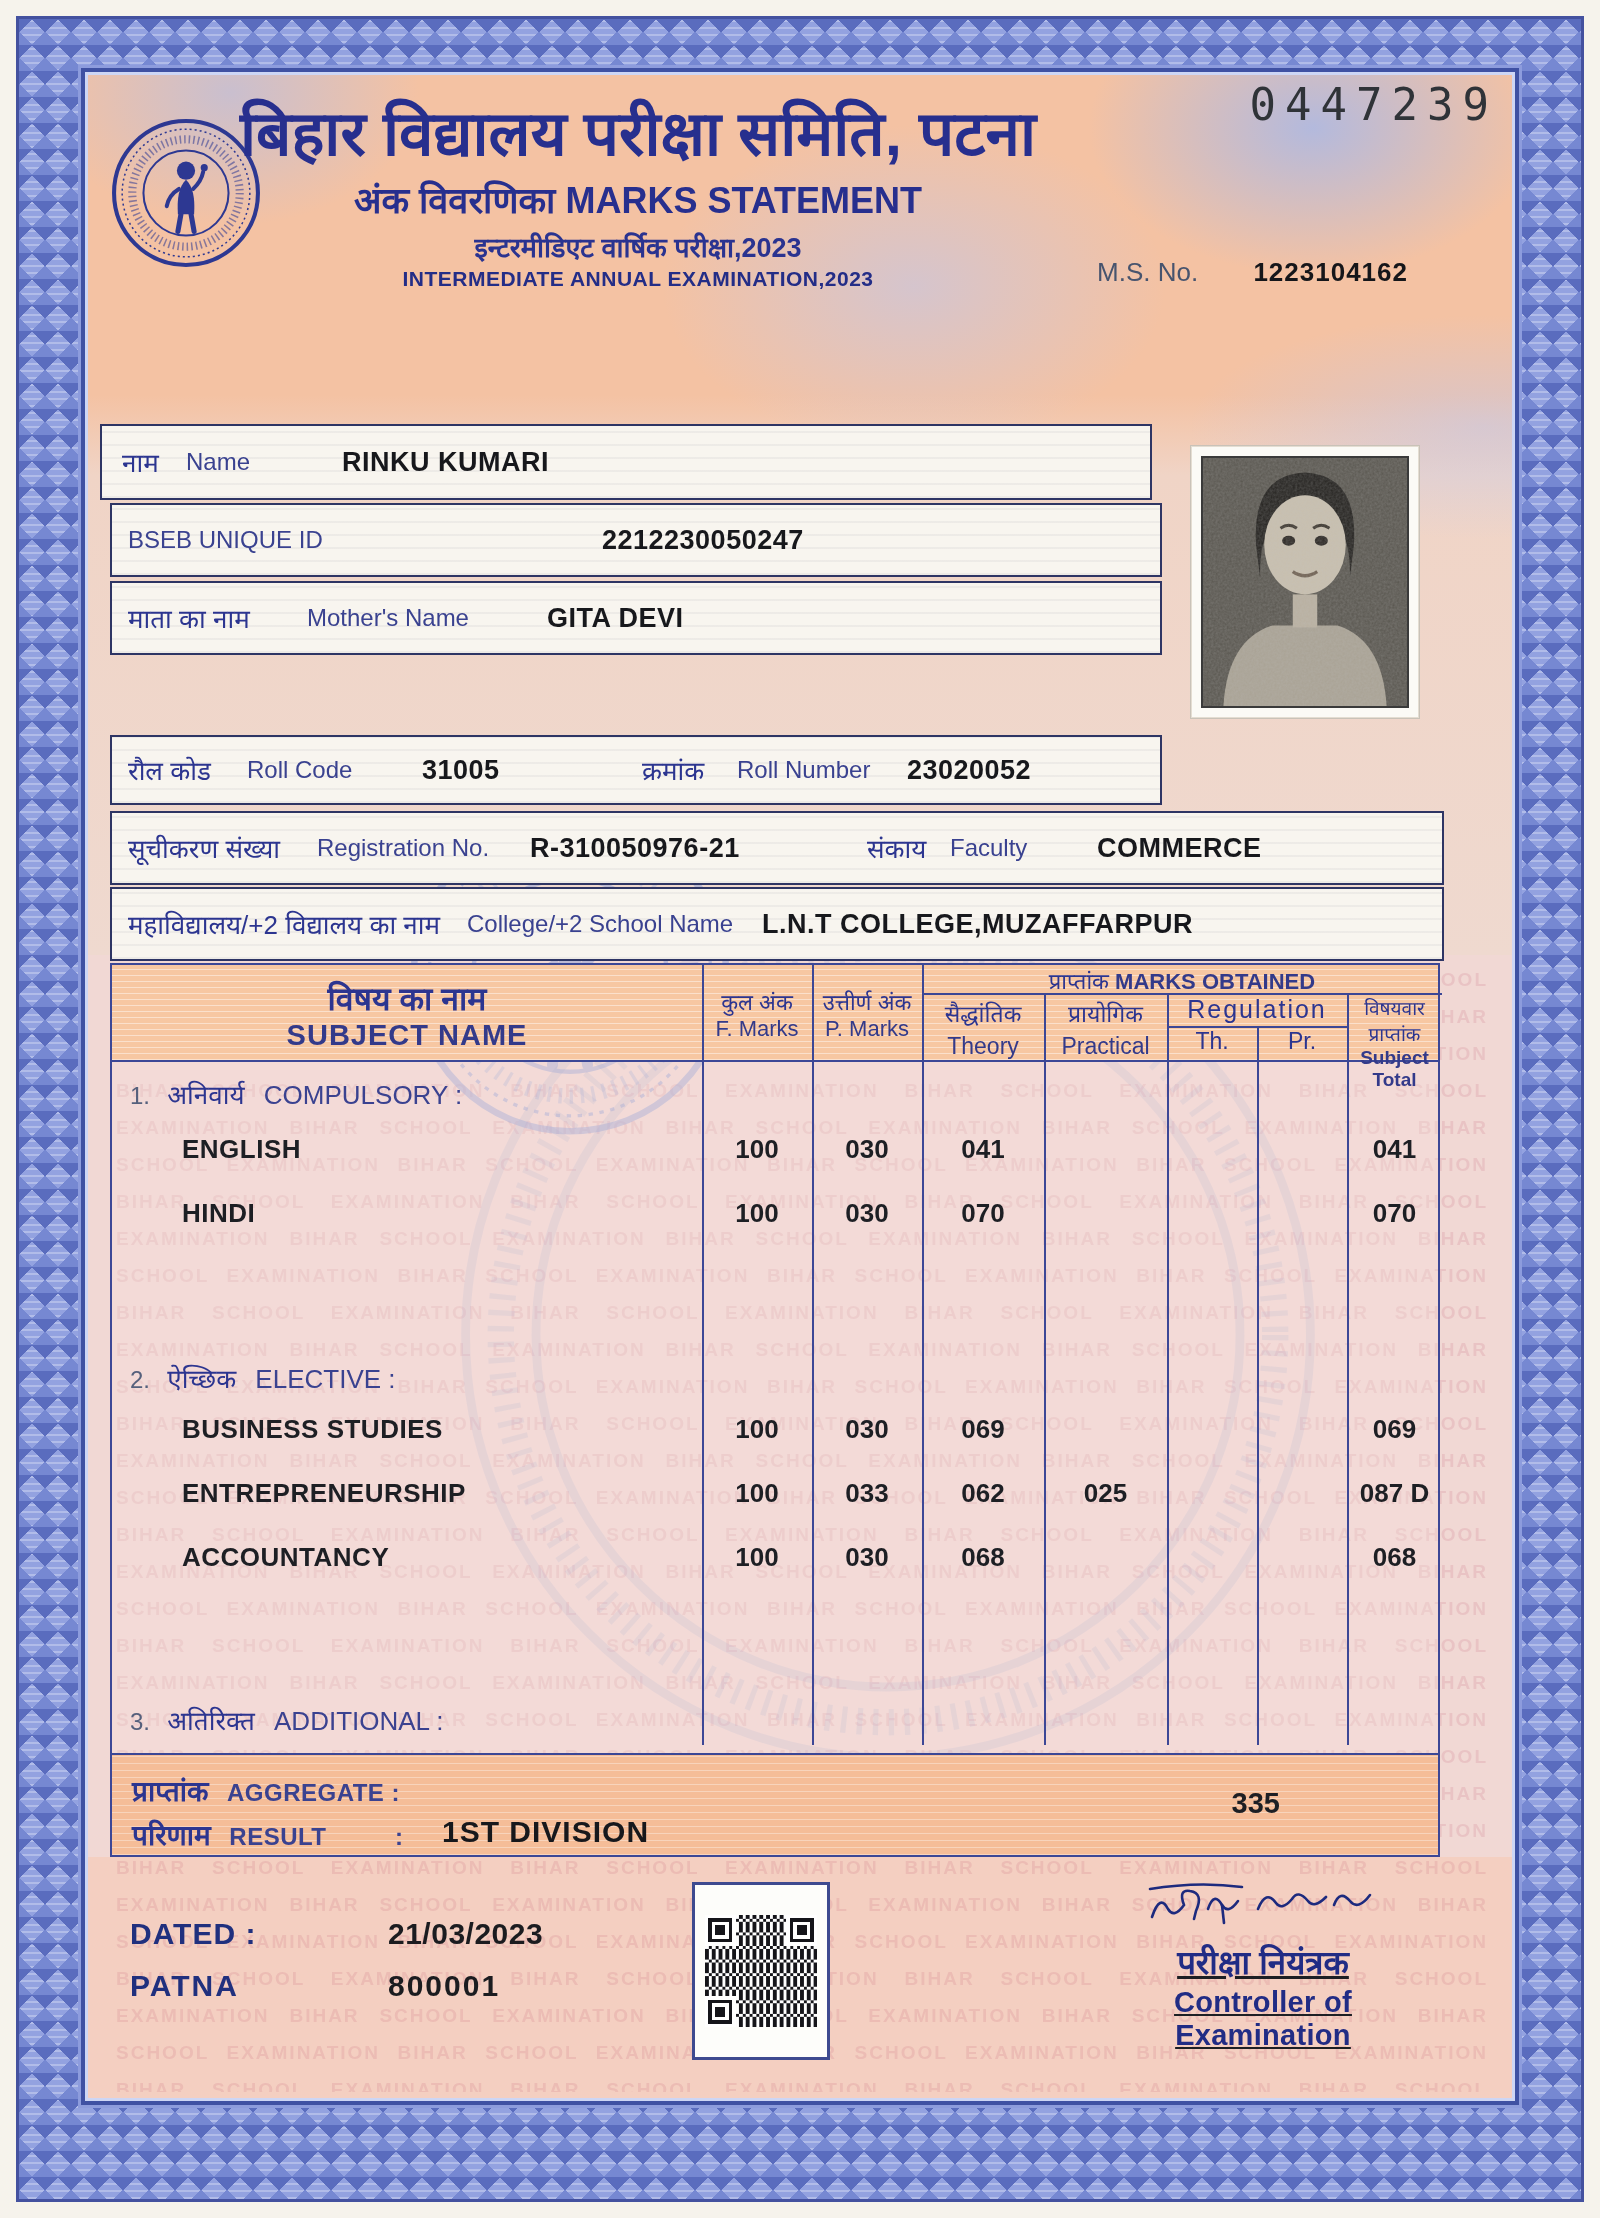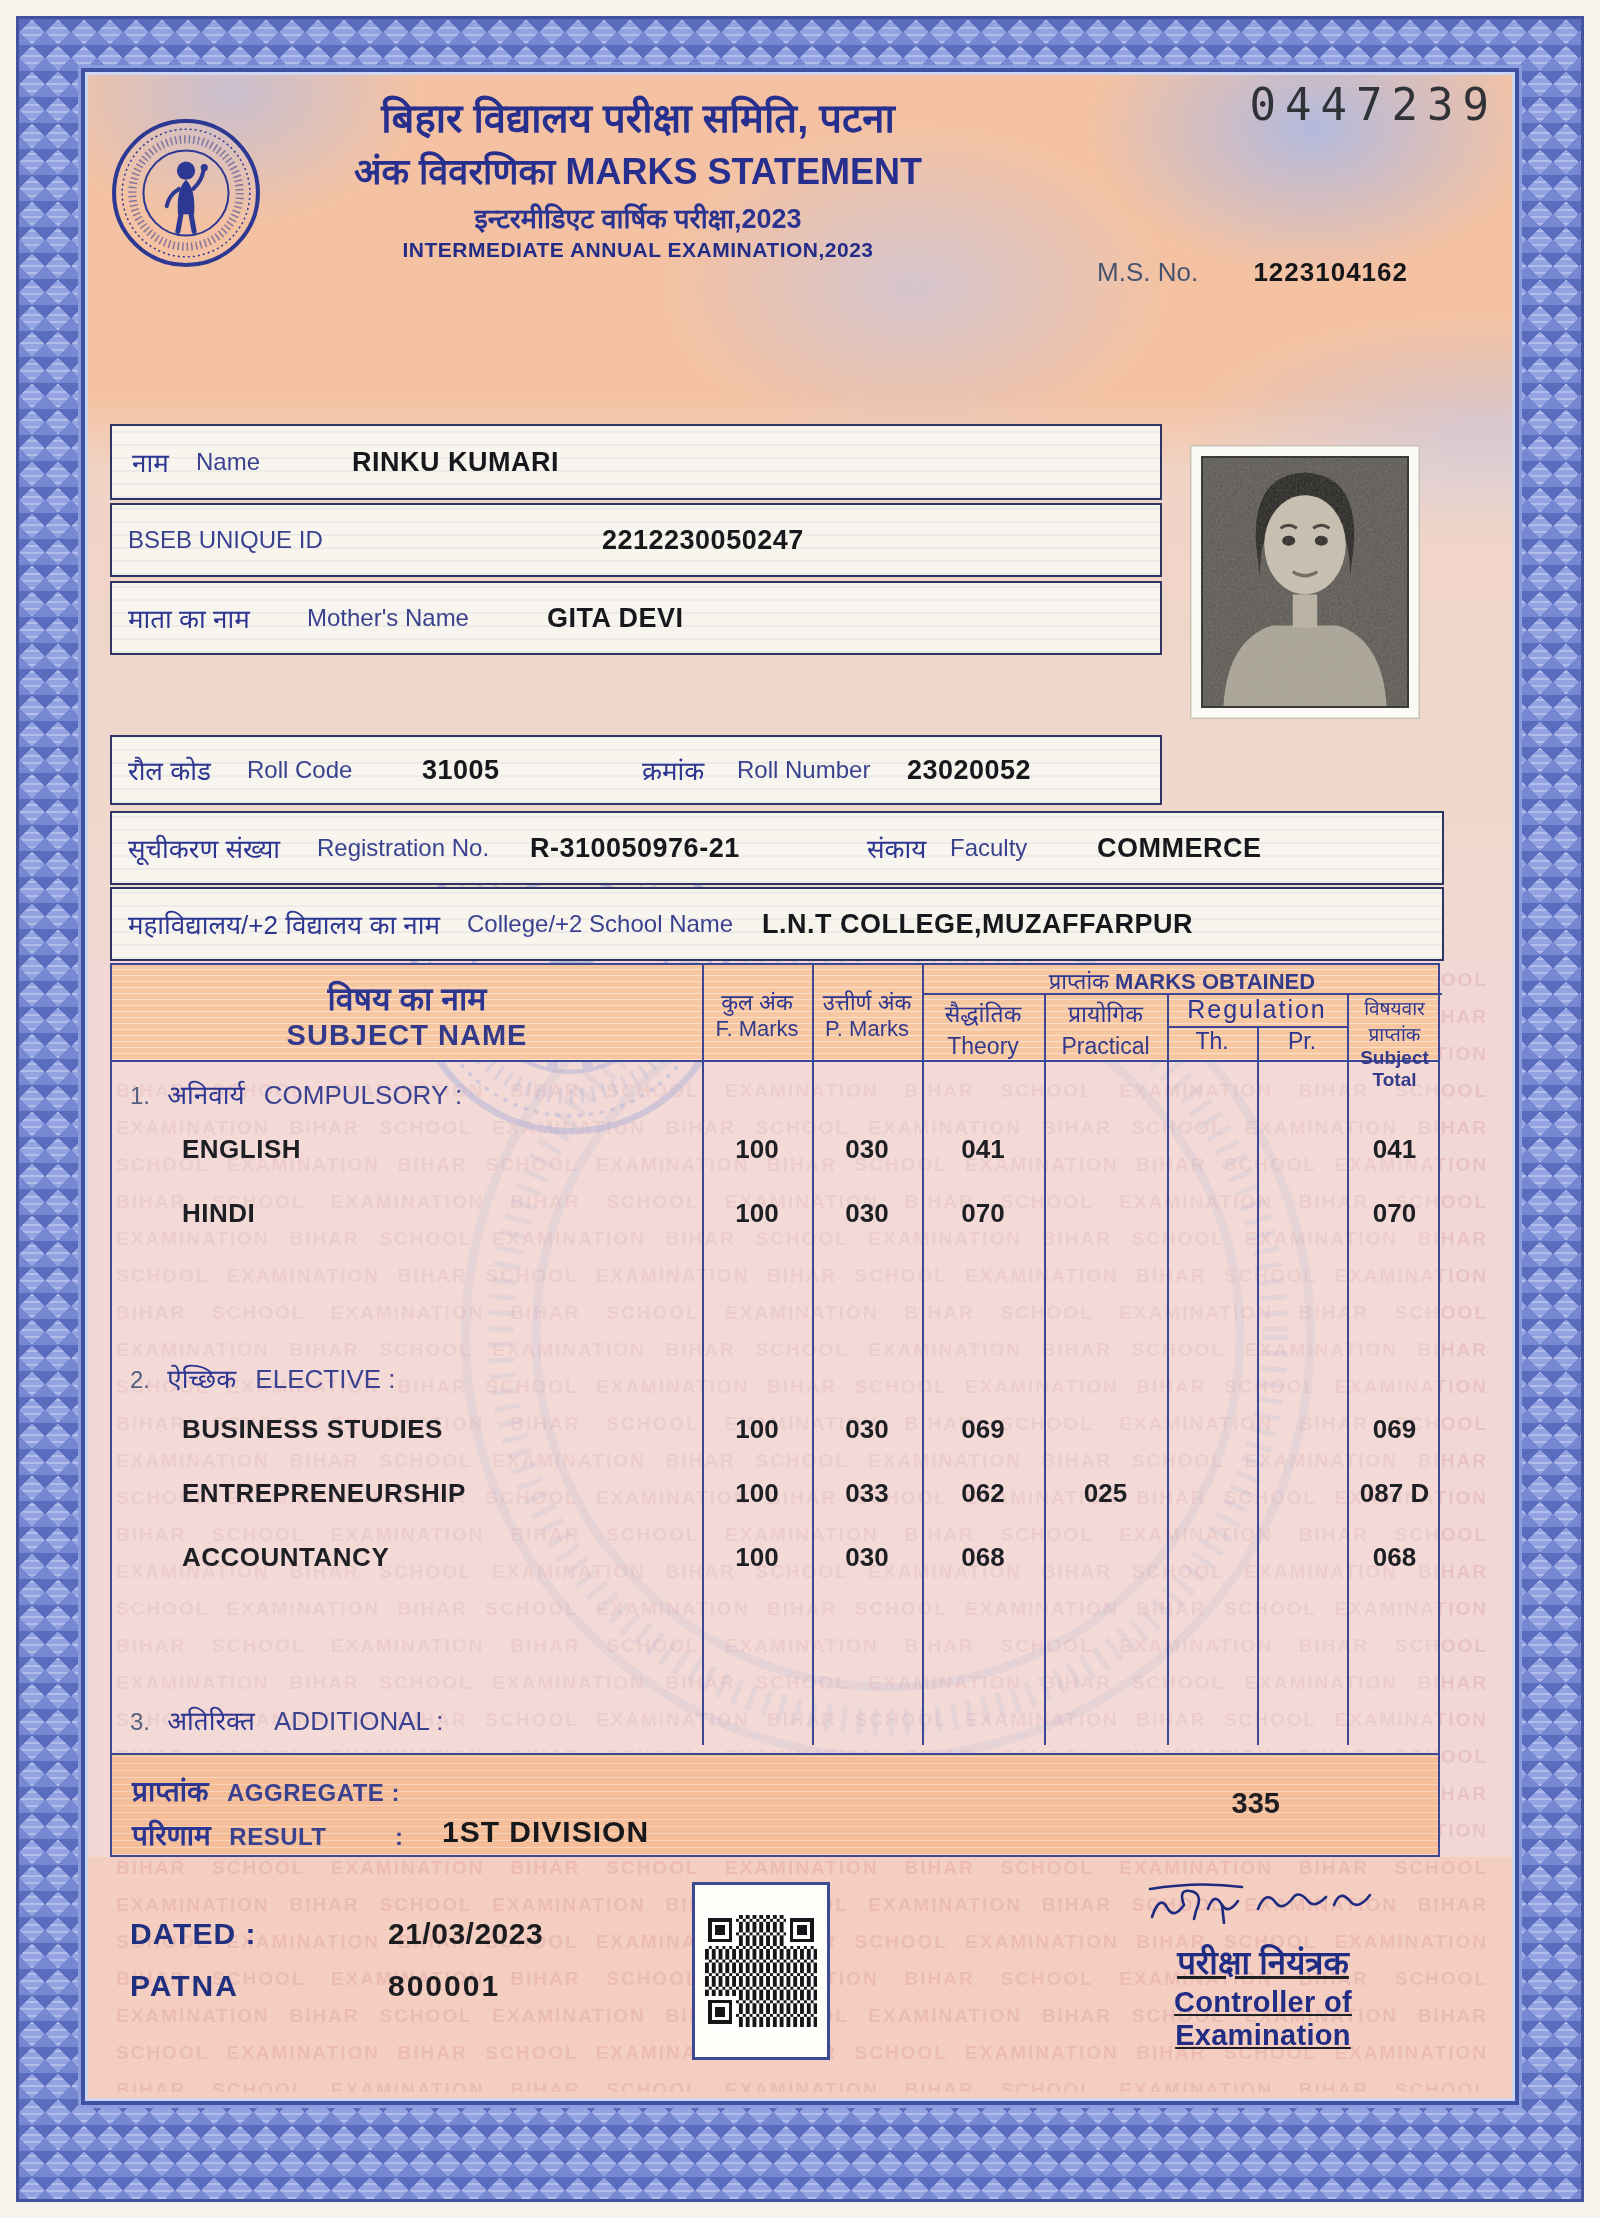--- a/index.html
+++ b/index.html
@@ -28,21 +28,21 @@
   .bg-bottom{position:absolute;left:0;top:1782px;width:100%;height:241px;background:#f4cfc1;}
   
   .watermark{position:absolute;left:28px;right:24px;top:886px;bottom:6px;z-index:1;overflow:hidden;
     color:rgba(198,92,120,.17);font-weight:bold;font-size:19px;line-height:37px;
     letter-spacing:2px;word-spacing:8px;text-align:justify;}
   .seal-wm{position:absolute;z-index:1;opacity:.5;}
   .ring-wm{position:absolute;z-index:1;opacity:.16;}
   
   .hdr{position:absolute;left:0;top:0;width:100%;height:345px;z-index:2;}
   .titles{position:absolute;left:60px;width:980px;top:14px;text-align:center;white-space:nowrap;}
-  .t1{font-size:40px;font-weight:bold;color:#272f8e;}
+  .t1{font-size:62px;font-weight:bold;color:#272f8e;}
   .t2{font-size:31px;font-weight:bold;color:#232d87;letter-spacing:.5px;margin-top:2px;}
   .t3{font-size:36px;font-weight:bold;color:#272f8e;margin-top:2px;}
   .t4{font-size:27px;font-weight:bold;color:#2a3390;margin-top:4px;}
   .t5{font-size:21px;font-weight:bold;color:#232d87;margin-top:2px;letter-spacing:.5px;}
   .serial{position:absolute;right:14px;top:4px;font-family:"DejaVu Sans Mono",monospace;
     font-size:44px;color:#2f3338;letter-spacing:9px;}
   .msno{position:absolute;right:104px;top:182px;font-size:26px;color:#47546e;}
   .msno b{color:#15161a;margin-left:48px;letter-spacing:1px;}
   
   .fbox{position:absolute;background:#f8f5ef;border:2px solid #2e3564;z-index:2;
@@ -162,21 +162,21 @@
         <div class="t5">INTERMEDIATE ANNUAL EXAMINATION,2023</div>
       </div>
 
       <div class="serial">0447239</div>
       <div class="msno">
         <span>M.S. No.</span>
         <b>1223104162</b>
       </div>
     </div>
 
-    <div class="fbox" style="left:22px;top:349px;width:1048px;height:72px">
+    <div class="fbox" style="left:12px;top:349px;width:1048px;height:72px">
       <span class="at lh" style="left:20px">नाम</span>
       <span class="at le" style="left:84px">Name</span>
       <span class="at val" style="left:240px">RINKU KUMARI</span>
     </div>
     <div class="fbox" style="left:22px;top:428px;width:1048px;height:70px">
       <span class="at le" style="left:16px">BSEB UNIQUE ID</span>
       <span class="at val" style="left:490px">2212230050247</span>
     </div>
     <div class="fbox" style="left:22px;top:506px;width:1048px;height:70px">
       <span class="at lh" style="left:16px">माता का नाम</span>

